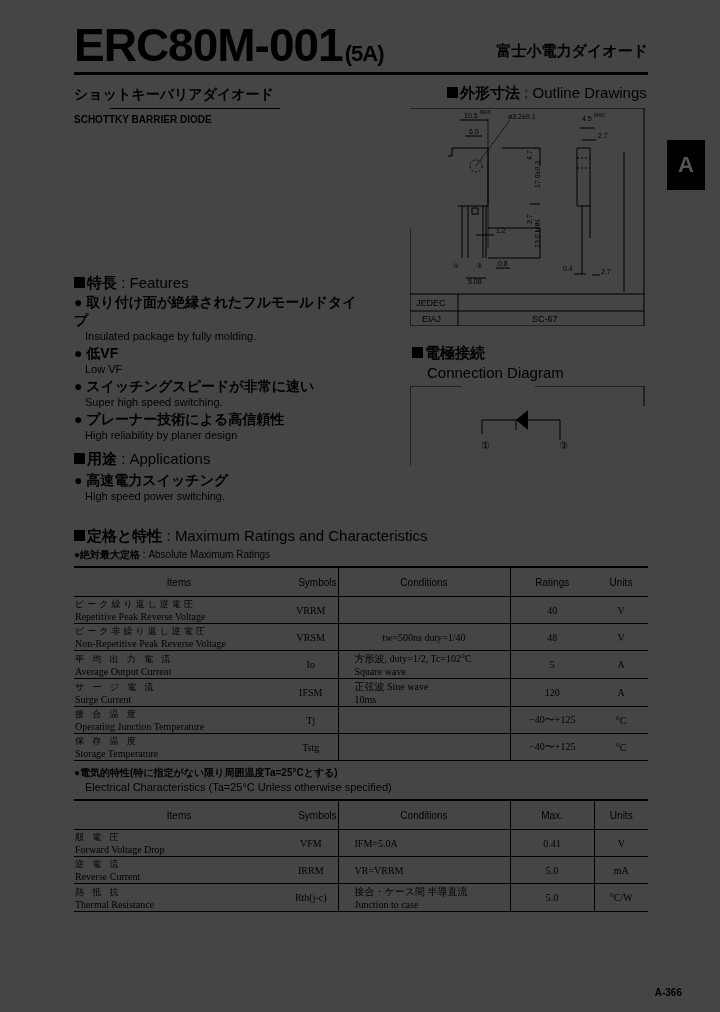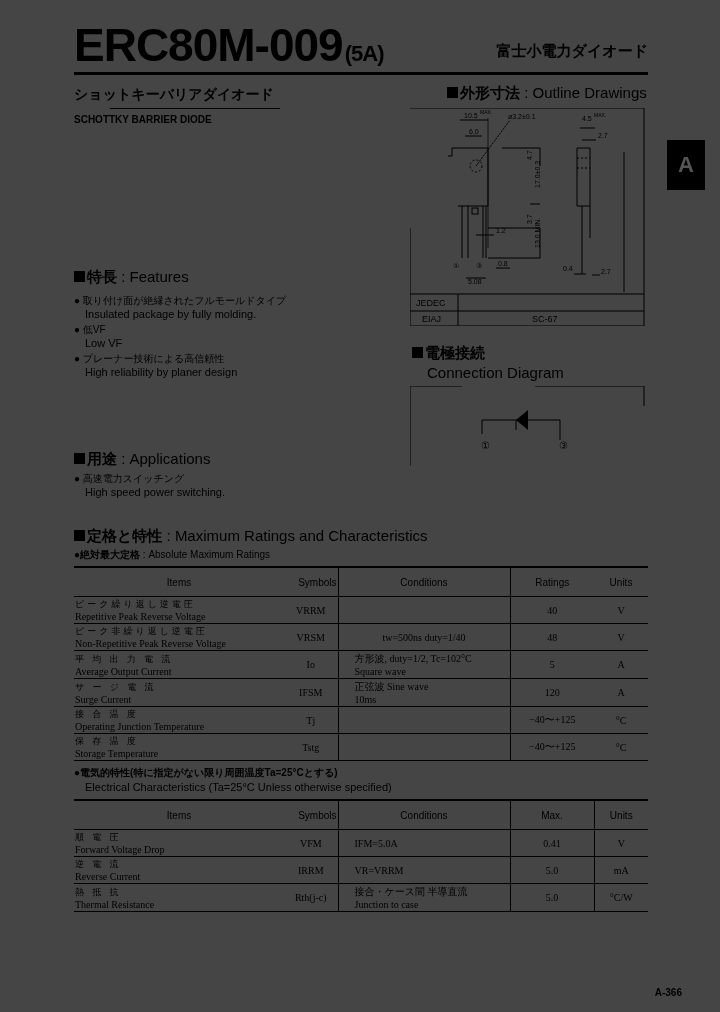--- a/index.html
+++ b/index.html
@@ -11,42 +11,42 @@
   .title-main { left:74px; top:22px; font-size:46px; font-weight:bold; letter-spacing:-1px; line-height:1; }
   .title-sub { font-size:22px; font-weight:bold; margin-left:2px; }
   .title-jp { right:72px; top:42px; font-size:15px; font-weight:bold; }
   .title-rule { left:74px; top:72px; width:574px; height:3px; background:#000; }
   .jp-head { left:74px; top:86px; font-size:14px; font-weight:bold; }
   .jp-rule { left:110px; top:108px; width:170px; height:1px; background:#000; }
   .en-head { left:74px; top:114px; font-size:10px; font-weight:bold; }
   .sec-head { font-size:15px; }
   .sec-head .sq { display:inline-block; width:11px; height:11px; background:#000; margin-right:2px; }
   .sec-head .jp { font-weight:bold; }
-  .bullet-jp { font-size:10px; font-weight:normal; }
+  .bullet-jp { font-size:14px; font-weight:bold; }
   .bullet-en { font-size:11px; padding-left:11px; }
   .feature-list { left:74px; top:294px; width:290px; }
   .feature-list .item { margin-bottom:2px; }
   .feature-list .bullet-en { margin-bottom:3px; }
   .tab-a { left:667px; top:140px; width:38px; height:50px; background:#000; color:#555; font-size:22px; font-weight:bold; display:flex; align-items:center; justify-content:center; }
   .outline-box { left:410px; top:108px; width:236px; height:180px; }
   table.spec { border-collapse:collapse; width:574px; font-family:"Liberation Serif", serif; font-size:10px; }
   table.spec th { font-family:"Liberation Sans", sans-serif; font-weight:normal; font-size:10px; height:26px; border-top:2px solid #000; border-bottom:1px solid #000; }
   table.spec td { border-bottom:1px solid #000; vertical-align:middle; }
   table.spec .vl { border-left:1px solid #000; }
   .item-jp { font-size:9px; letter-spacing:3px; display:block; }
   .item-en { font-size:10px; display:block; }
   .cond { padding-left:16px; }
   .center { text-align:center; }
   .page-no { right:38px; top:987px; font-size:10px; font-weight:bold; }
 </style>
 </head>
 <body>
 
 <div class="abs title-main">
-  <span>ERC80M-009</span><span class="title-sub">(5A)</span>
+  <span>ERC80M-001</span><span class="title-sub">(5A)</span>
 </div>
 <div class="abs title-jp">富士小電力ダイオード</div>
 <div class="abs title-rule"></div>
 <div class="abs jp-head">ショットキーバリアダイオード</div>
 <div class="abs jp-rule"></div>
 <div class="abs en-head">SCHOTTKY BARRIER DIODE</div>
 
 <div class="abs tab-a">
     <span>A</span>
   </div>
@@ -123,31 +123,35 @@
       <path d="M0 0 H52 M125 0 H234 V20 M0 0 V80"></path>
       <path d="M72 48 V34 H150 V54"></path>
       <path d="M106 34 V44"></path>
     </g>
     <polygon points="106,34 118,24 118,44" fill="#000"></polygon>
     <text x="71" y="63" font-size="10" font-family="Liberation Sans, sans-serif">①</text>
     <text x="149" y="63" font-size="10" font-family="Liberation Sans, sans-serif">③</text>
   </svg>
 </div>
 
-<div class="abs sec-head" style="left:74px; top:268px;">
+<div class="abs sec-head" style="left:74px; top:274px;">
   <span class="sq"></span><span class="jp">特長</span><span> : </span><span>Features</span>
 </div>
 <div class="abs feature-list">
   <div class="item">
     <div class="bullet-jp">● <span>取り付け面が絶縁されたフルモールドタイプ</span></div>
     <div class="bullet-en">Insulated package by fully molding.</div>
   </div>
   <div class="item">
     <div class="bullet-jp">● <span>低VF</span></div>
     <div class="bullet-en">Low VF</div>
+  </div>
+  <div class="item">
+    <div class="bullet-jp">● <span>スイッチングスピードが非常に速い</span></div>
+    <div class="bullet-en">Super high speed switching.</div>
   </div>
   <div class="item">
     <div class="bullet-jp">● <span>プレーナー技術による高信頼性</span></div>
     <div class="bullet-en">High reliability by planer design</div>
   </div>
 </div>
 
 <div class="abs sec-head" style="left:74px; top:450px;">
   <span class="sq"></span><span class="jp">用途</span><span> : </span><span>Applications</span>
 </div>

